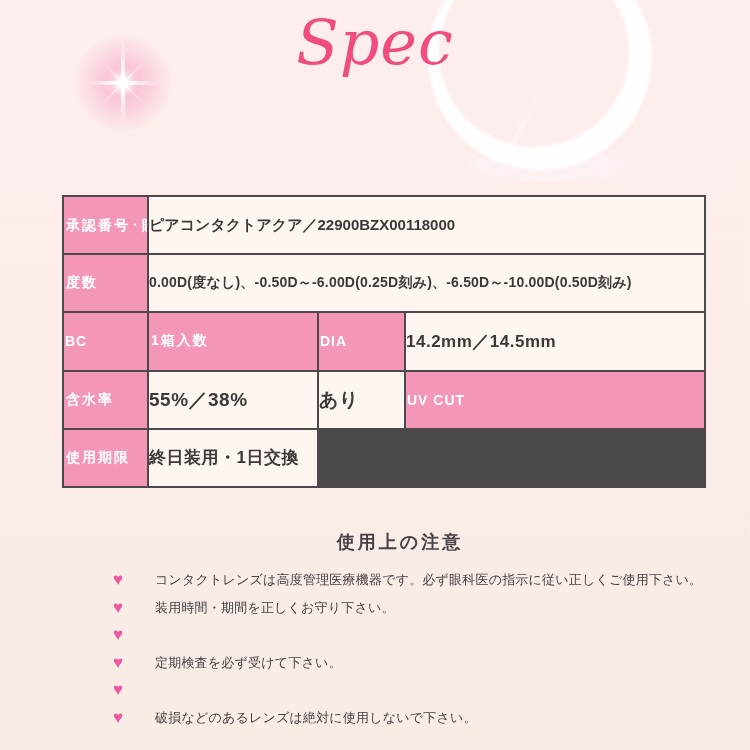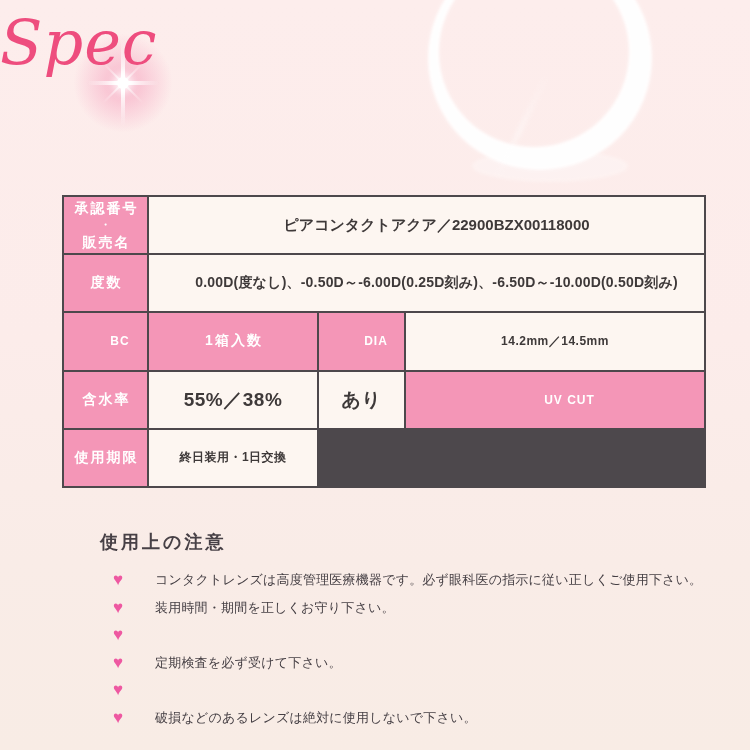--- a/index.html
+++ b/index.html
@@ -45,64 +45,65 @@
   .sparkle .ray-d1 { transform: rotate(45deg); }
   .sparkle .ray-d2 { transform: rotate(-45deg); }
   .sparkle .core {
     position:absolute; left:44px; top:44px; width:12px; height:12px; border-radius:50%;
     background:#fff; box-shadow: 0 0 8px 4px rgba(255,255,255,.95);
   }
 
   
   .title {
     position:absolute; left:0; top:6px; width:100%;
+    text-align:center;
     font-family: "DejaVu Serif", "Liberation Serif", serif;
     font-style: italic;
     font-size: 62px; line-height: 1.2;
     color: #ee4d7e;
     letter-spacing: 1px;
   }
 
   
   .spec-table {
     position:absolute; left:62px; top:195px;
     width:644px; height:293px;
     box-sizing:border-box;
     display:grid;
     grid-template-columns: 83px 168px 85px 1fr;
     grid-template-rows: repeat(5, 1fr);
     gap:2px;
     background:#4d484c;
     border:2px solid #4d484c;
   }
   .cell {
-    display:flex; flex-direction:column; align-items:center; justify-content:center;
+    display:flex; align-items:center; justify-content:space-between;
     text-align:center; overflow:hidden; white-space:nowrap;
   }
   .th {
     background:#f496b7; color:#ffffff;
     font-size:14px; font-weight:600; letter-spacing:2px; text-indent:2px;
   }
-  .th.latin { letter-spacing:1px; text-indent:1px; font-size:12px;padding-left:28px; }
+  .th.latin { letter-spacing:1px; text-indent:1px; font-size:14px; }
   .td {
     background:#fdf6f1; color:#3e3939; font-weight:600;
   }
-  .span3 { grid-column: 2 / 5; padding-left: 20px; }
+  .span3 { grid-column: 2 / 5; }
   .td-names { font-size:15px; line-height:1.75; }
   .td-power { font-size:14px; letter-spacing:.2px; }
   .td-big { font-size:19px; letter-spacing:.5px; }
-  .td-mid { font-size:12px; letter-spacing:.5px; }
+  .td-mid { font-size:17px; letter-spacing:.5px; }
   .label-dot { font-size:10px; line-height:.7; letter-spacing:0; text-indent:0; }
   .th .line { line-height:1.45; }
 
   
   .notes { position:absolute; left:100px; top:530px; width:600px; }
   .notes-heading {
     font-size:18px; font-weight:600; color:#474046;
-    letter-spacing:3px; margin-bottom:16px;
+    letter-spacing:3px; margin-bottom:16px;text-align:center;
   }
   .note-item { display:flex; align-items:center; height:20px; margin-bottom:7.5px; }
   .heart-icon {
     margin-left:13px; width:18px; flex:0 0 auto;
     color:#ee58a1; font-size:17px; line-height:18px;
   }
   .note-text {
     margin-left:24px; font-size:13px; color:#443e43;
     letter-spacing:.2px; white-space:nowrap; font-weight:500;text-align:center;
   }

